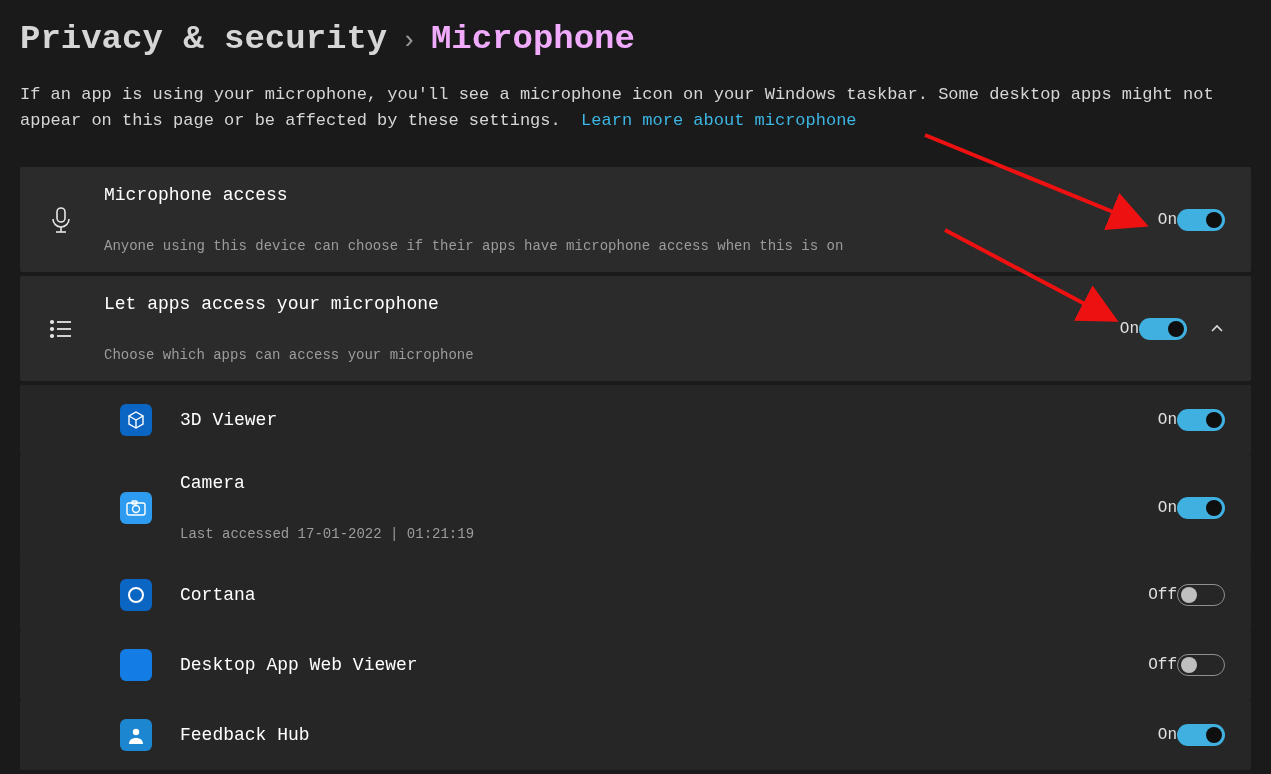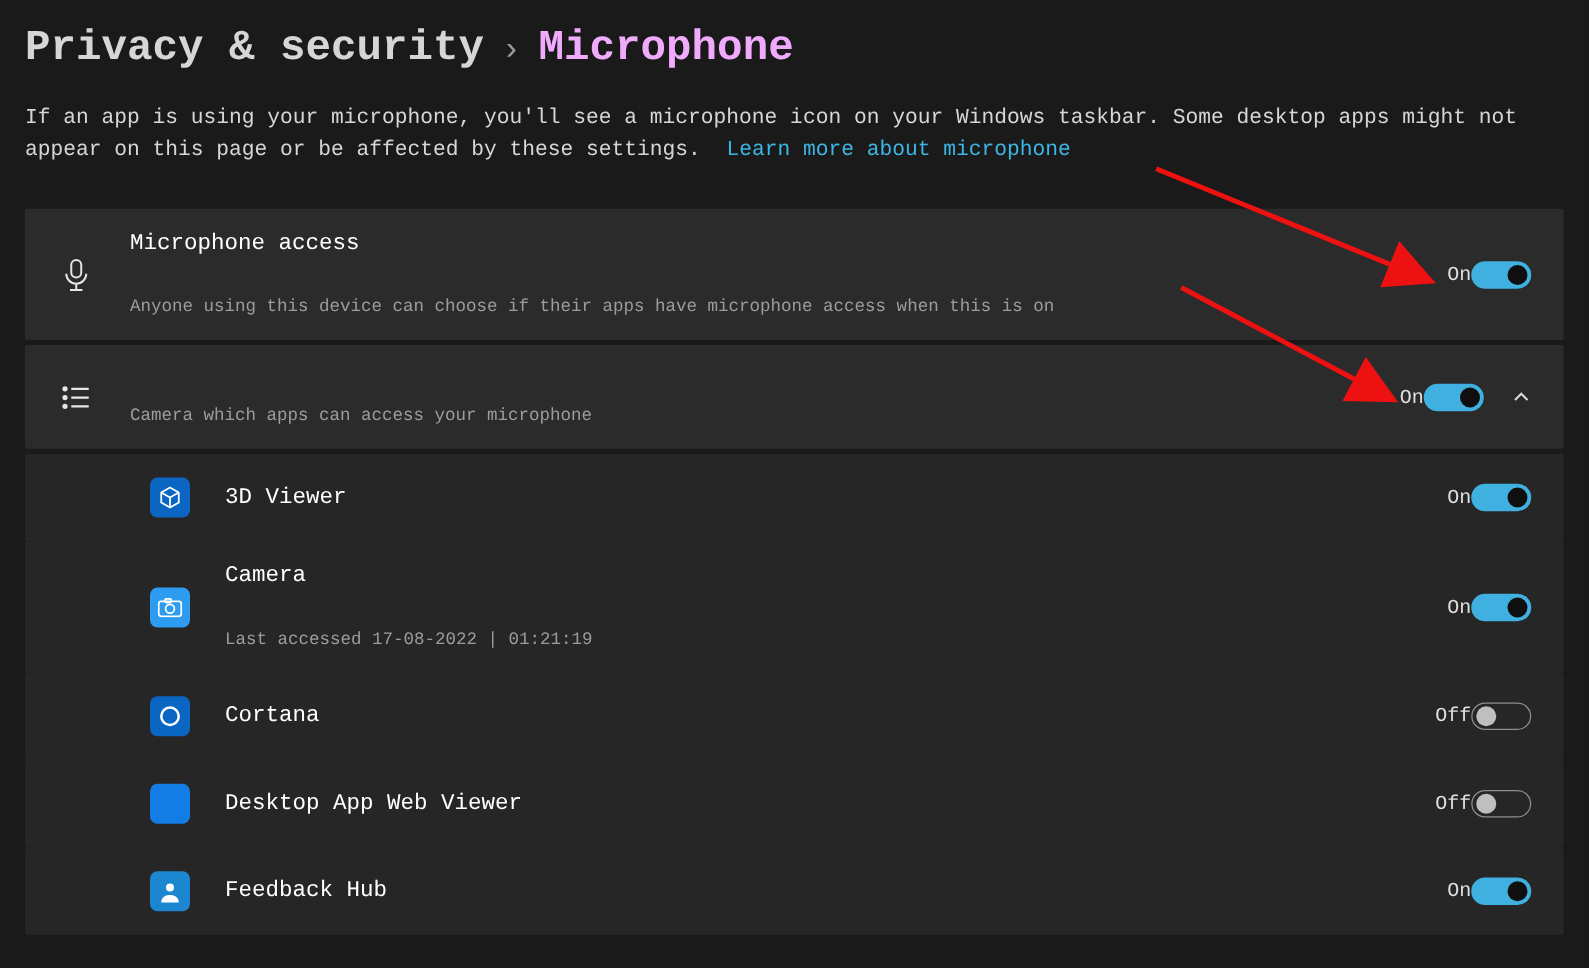--- a/index.html
+++ b/index.html
@@ -187,21 +187,22 @@
         <svg width="24" height="20" viewBox="0 0 24 20" stroke="#e6e6e6" stroke-width="1.8" fill="none">
           <circle cx="3" cy="3" r="1.2" fill="#e6e6e6"></circle>
           <line x1="8" y1="3" x2="22" y2="3"></line>
           <circle cx="3" cy="10" r="1.2" fill="#e6e6e6"></circle>
           <line x1="8" y1="10" x2="22" y2="10"></line>
           <circle cx="3" cy="17" r="1.2" fill="#e6e6e6"></circle>
           <line x1="8" y1="17" x2="22" y2="17"></line>
         </svg>
       </div>
       <div class="text-block">
-        <div class="subtitle">Camera which apps can access your microphone</div>
+        <div class="title">Let apps access your microphone</div>
+        <div class="subtitle">Choose which apps can access your microphone</div>
       </div>
       <div class="status">On</div>
       <div class="toggle on">
           <div class="knob"></div>
         </div>
       <div class="chev">
         <svg width="14" height="14" viewBox="0 0 14 14" fill="none" stroke="#dcdcdc" stroke-width="1.6">
             <path d="M2 9l5-5 5 5"></path>
           </svg>
       </div>
@@ -226,21 +227,21 @@
         <div class="card subcard">
           <div class="icon-slot tile tile-lblue">
             <svg width="20" height="16" viewBox="0 0 20 16" fill="none" stroke="#fff" stroke-width="1.4">
               <rect x="1" y="3" width="18" height="12" rx="2"></rect>
               <circle cx="10" cy="9" r="3.5"></circle>
               <rect x="6" y="1" width="5" height="3" rx="1"></rect>
             </svg>
           </div>
           <div class="text-block">
             <div class="title">Camera</div>
-            <div class="subtitle">Last accessed 17-08-2022  |  01:21:19</div>
+            <div class="subtitle">Last accessed 17-01-2022  |  01:21:19</div>
           </div>
           <div class="status">On</div>
           <div class="toggle on">
             <div class="knob"></div>
           </div>
         </div>
         <div class="card subcard">
           <div class="icon-slot tile tile-ring">
             <svg width="20" height="20" viewBox="0 0 20 20" fill="none" stroke="#fff" stroke-width="2">
               <circle cx="10" cy="10" r="7"></circle>

